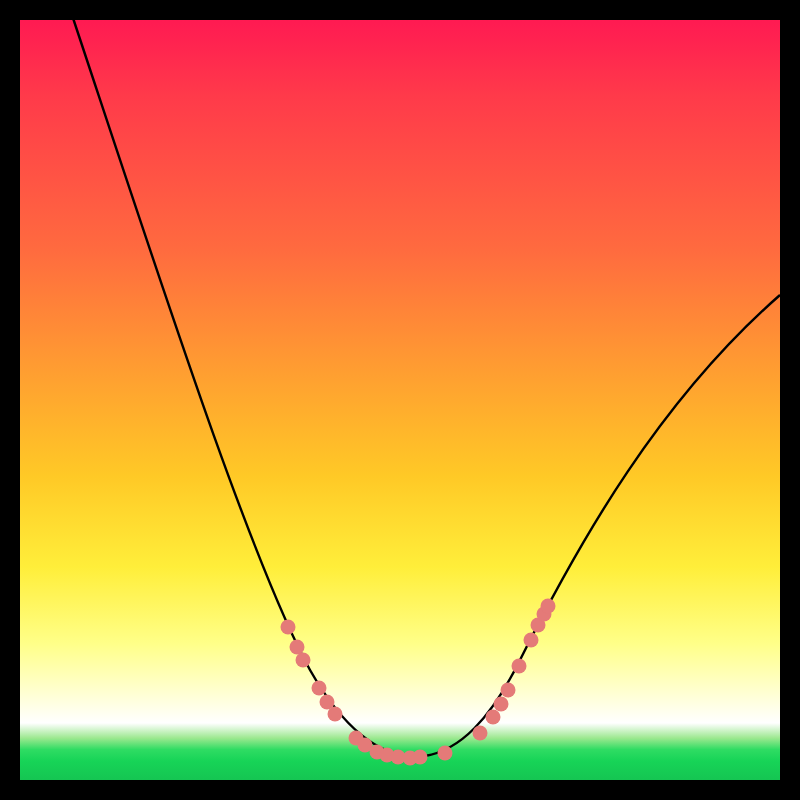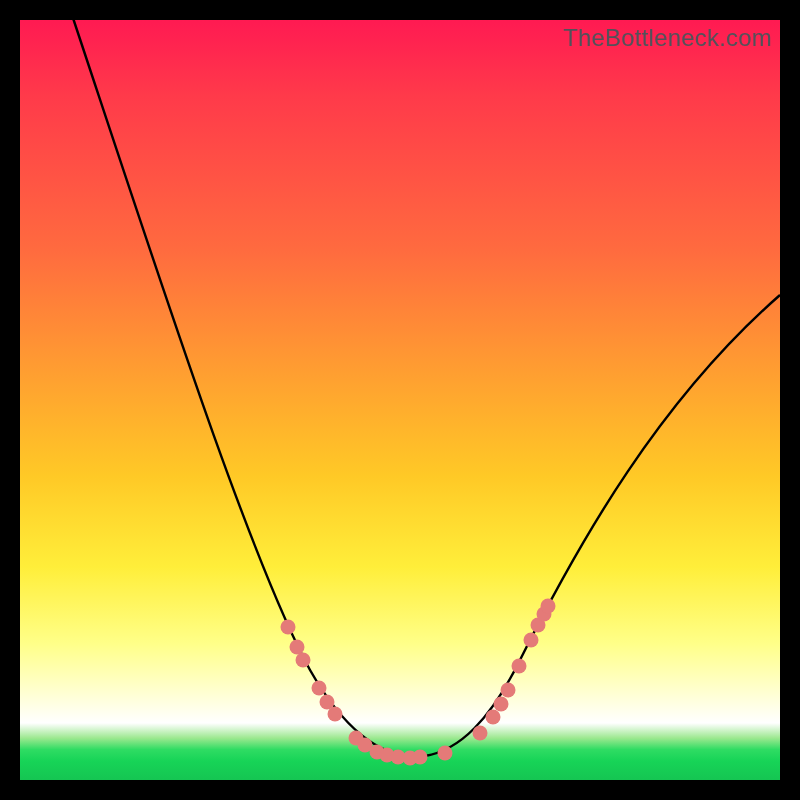--- a/index.html
+++ b/index.html
@@ -89,14 +89,13 @@
         <circle cx="481" cy="684" r="7.5" fill="#e47a78"></circle>
         <circle cx="488" cy="670" r="7.5" fill="#e47a78"></circle>
         <circle cx="499" cy="646" r="7.5" fill="#e47a78"></circle>
         <circle cx="511" cy="620" r="7.5" fill="#e47a78"></circle>
         <circle cx="518" cy="605" r="7.5" fill="#e47a78"></circle>
         <circle cx="524" cy="594" r="7.5" fill="#e47a78"></circle>
         <circle cx="528" cy="586" r="7.5" fill="#e47a78"></circle>
       </g>
   </svg>
 
-  <div class="watermark">TheBottleneck.com</div>
 </div>
 
 </body></html>

